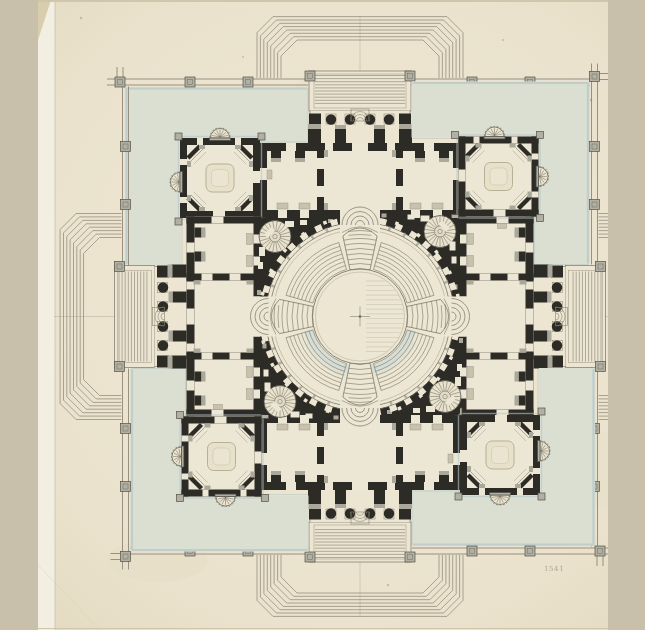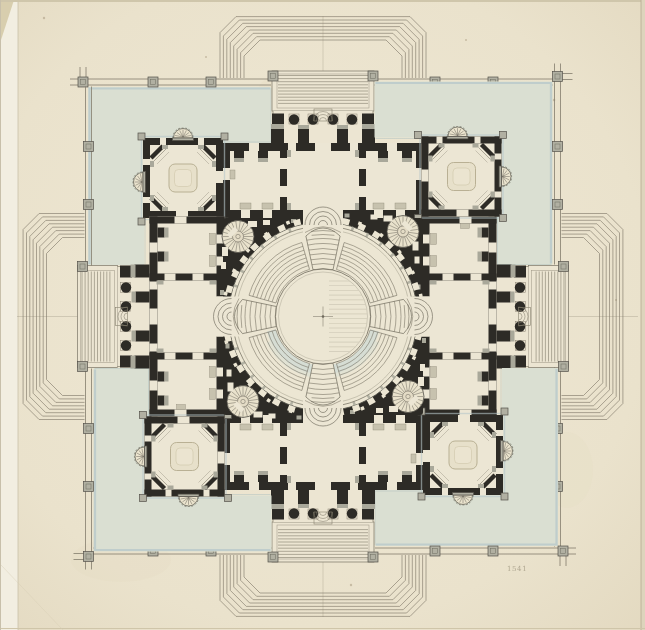--- a/index.html
+++ b/index.html
@@ -1,16 +1,16 @@
 <!DOCTYPE html>
 <html><head>
 <meta charset="utf-8">
 <style>
   html,body{margin:0;padding:0;background:#c8c0ab;}
-  .stage{width:644px;height:630px;position:relative;overflow:hidden;margin:0 auto;}
+  .stage{width:570px;height:630px;position:relative;overflow:hidden;margin:0 auto;}
   svg{display:block;}
   .w{fill:#2d2b26;}
   .gp{fill:#b1b0a2;stroke:#54524a;stroke-width:.7;}
   .wh{fill:#ece6d4;}
   .dg{fill:#c7c2ae;stroke:#8f8a79;stroke-width:.4;}
   .ln{stroke:#837c6c;fill:none;}
   .inscr{font-family:"DejaVu Serif", serif;font-size:7px;fill:#a59d87;letter-spacing:.6px;opacity:.85;}
 </style>
 </head>
 <body>

